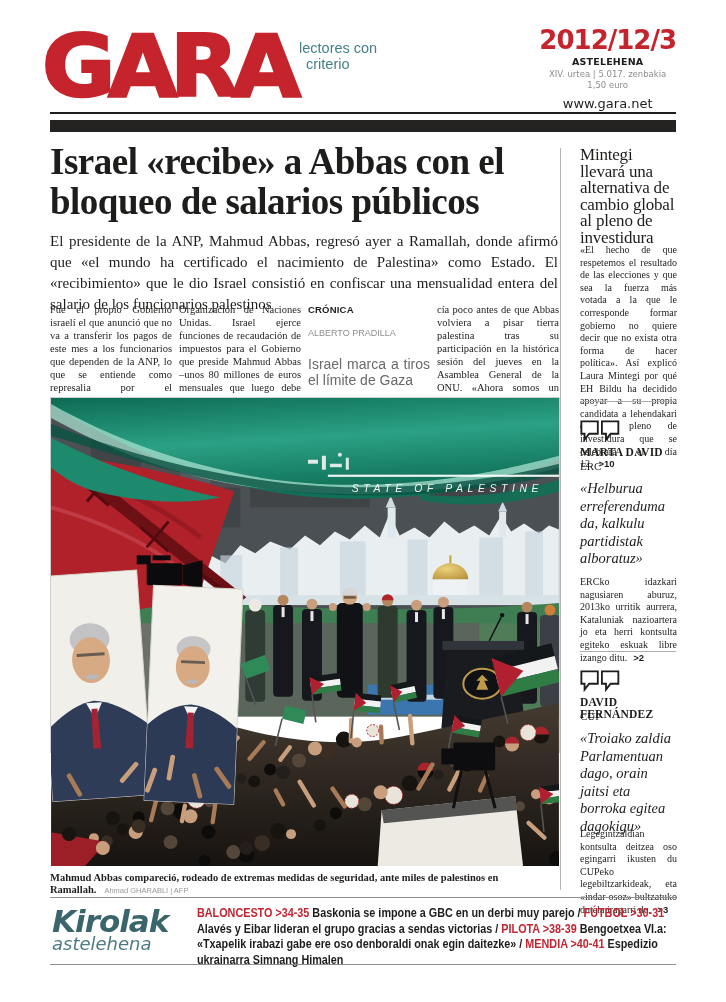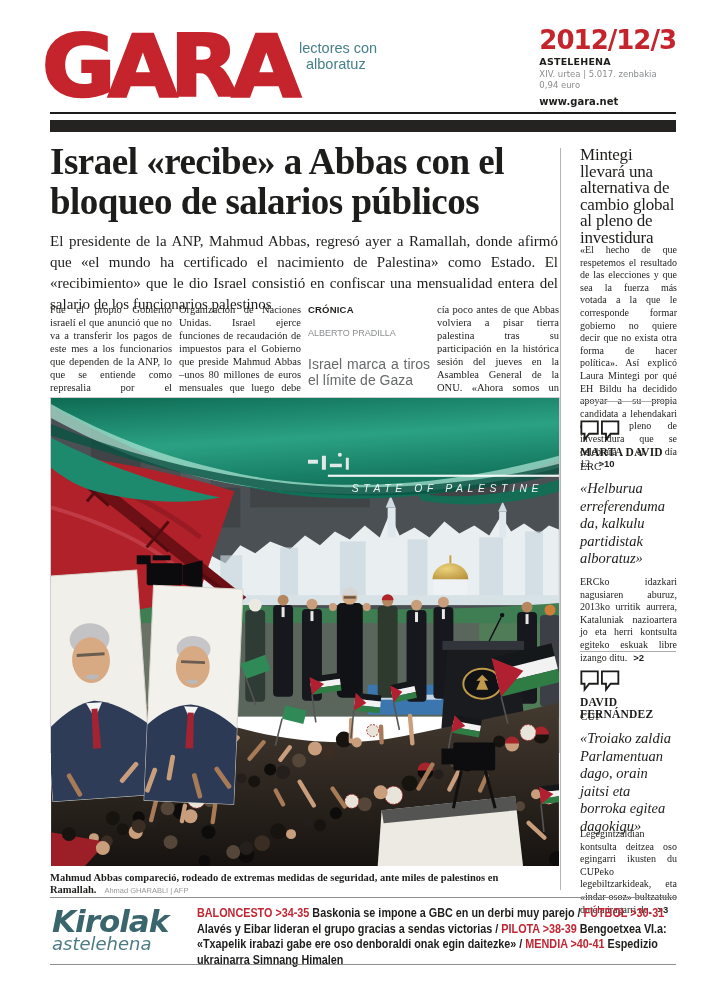--- a/index.html
+++ b/index.html
@@ -13,25 +13,25 @@
         font-family:"Liberation Serif",serif;color:var(--text_dark);overflow:hidden}
 
   
   .logo{position:absolute;left:42px;top:26px;font-family:"DejaVu Sans",sans-serif;
         font-weight:bold;font-size:86px;line-height:.95;letter-spacing:-7px;
         color:var(--gara_red);-webkit-text-stroke:2.5px var(--gara_red);
         transform:scaleX(1.04);transform-origin:left top}
   .tagline{position:absolute;left:299px;top:40px;font-family:"Liberation Sans",sans-serif;
         font-size:14.5px;line-height:16px;color:var(--tagline_teal)}
   .tagline .t2{padding-left:7px}
-  .issue{position:absolute;right:50px;top:27px;text-align:left;font-family:"DejaVu Sans",sans-serif}
+  .issue{position:absolute;right:50px;top:27px;text-align:center;font-family:"DejaVu Sans",sans-serif}
   .issue .date{font-size:26px;line-height:26px;color:var(--gara_red);font-weight:bold;letter-spacing:-1px}
   .issue .day{font-size:9.5px;font-weight:bold;margin-top:3px;letter-spacing:.2px}
   .issue .edition,.issue .price{font-size:8.5px;color:var(--text_gray);margin-top:1.5px}
-  .issue .website{font-size:10px;font-weight:bold;margin-top:6px}
+  .issue .website{font-size:13px;font-weight:normal;margin-top:6px}
   .rule-thin{position:absolute;left:50px;top:112px;width:626px;height:2px;background:#1d1d1b}
   .rule-thick{position:absolute;left:50px;top:120px;width:626px;height:12px;background:#242321}
 
   
   .headline{position:absolute;left:50px;top:142px;width:505px;
         font-size:37px;line-height:40px;font-weight:bold;letter-spacing:-.5px}
   .standfirst{position:absolute;left:50px;top:231px;width:508px;
         font-size:15px;line-height:21px;text-align:justify}
   .columns{position:absolute;left:50px;top:303px;width:512px;display:flex;gap:7px}
   .col{flex:0 0 122px;font-size:10.5px;line-height:13px;text-align:justify}
@@ -71,27 +71,27 @@
   .sports-line .s-red{color:var(--label_red)}
 </style>
 </head>
 <body>
 
 <div class="page">
 
   <div class="logo">GARA</div>
   <div class="tagline">
     <div class="t1">lectores con</div>
-    <div class="t2">alboratuz</div>
+    <div class="t2">criterio</div>
   </div>
   <div class="issue">
     <div class="date">2012/12/3</div>
     <div class="day">ASTELEHENA</div>
     <div class="edition">XIV. urtea | 5.017. zenbakia</div>
-    <div class="price">0,94 euro</div>
+    <div class="price">1,50 euro</div>
     <div class="website">www.gara.net</div>
   </div>
   <div class="rule-thin"></div>
   <div class="rule-thick"></div>
 
   <h1 class="headline">Israel «recibe» a Abbas con el bloqueo de salarios públicos</h1>
   <p class="standfirst">El presidente de la ANP, Mahmud Abbas, regresó ayer a Ramallah, donde afirmó que «el mundo ha certificado el nacimiento de Palestina» como Estado. El «recibimiento» que le dio Israel consistió en confiscar una mensualidad entera del salario de los funcionarios palestinos</p>
 
   <div class="columns">
     <p class="col">Fue el propio Gobierno israelí el que anunció que no va a transferir los pagos de este mes a los funcionarios que dependen de la ANP, lo que se entiende como represalia por el reconocimiento de Palestina como Estado observador –no miembro– de la</p>

